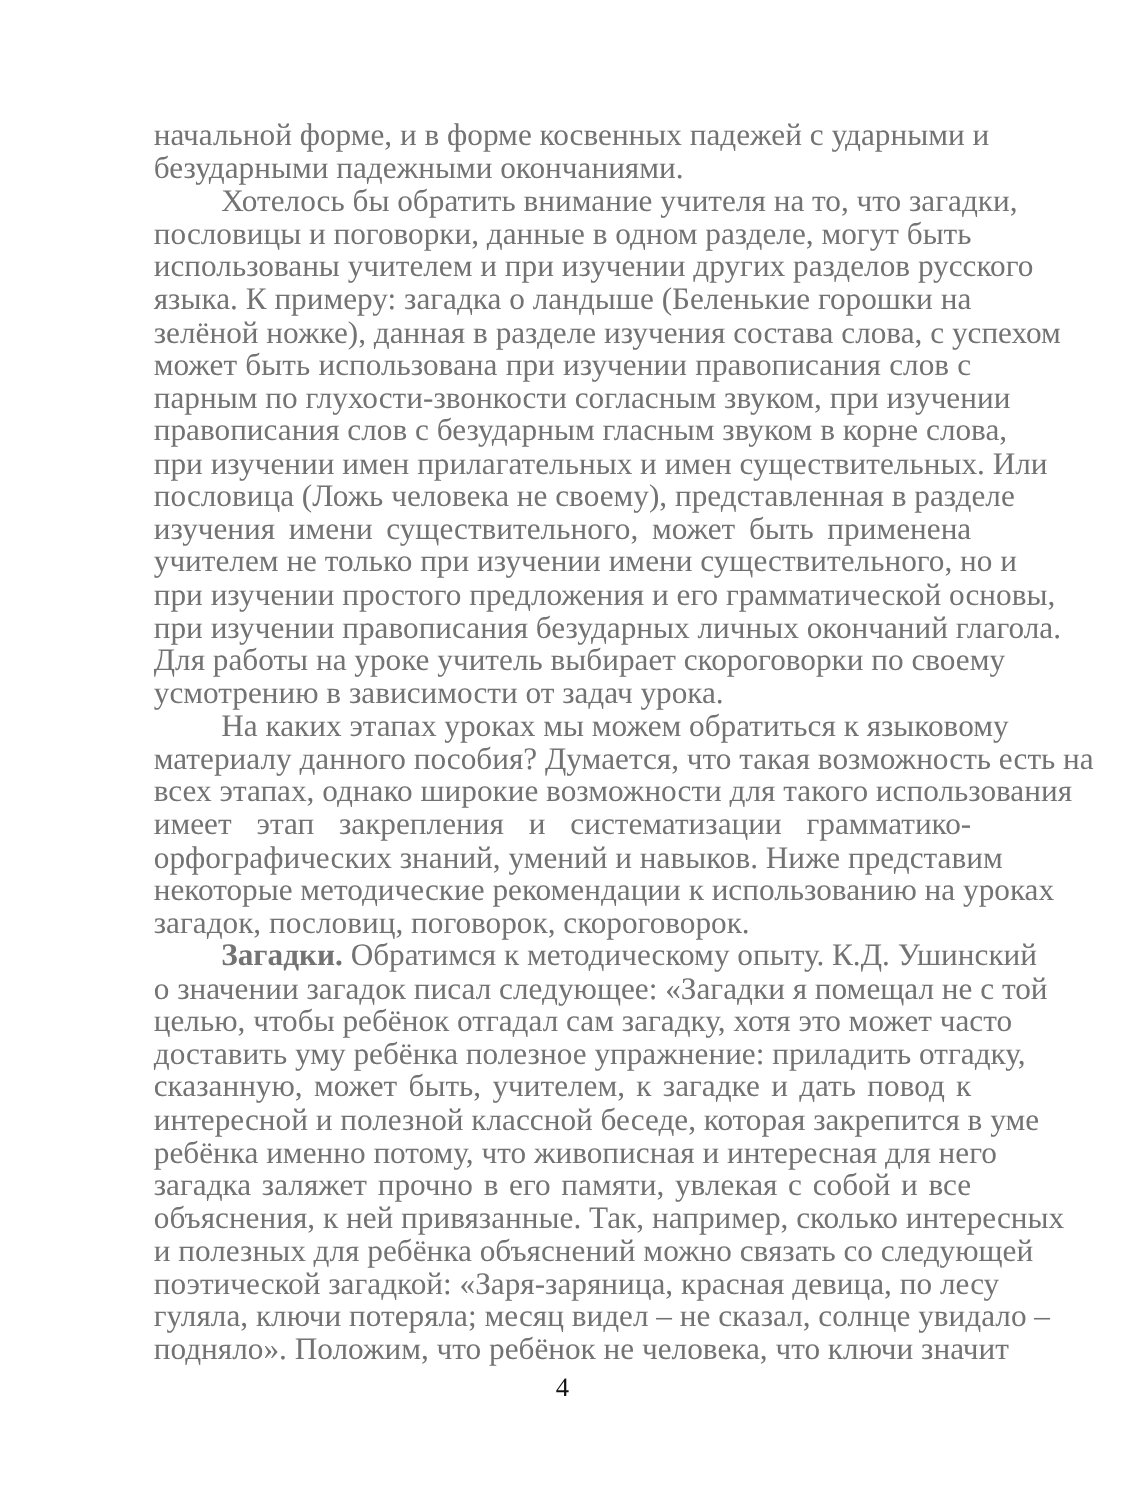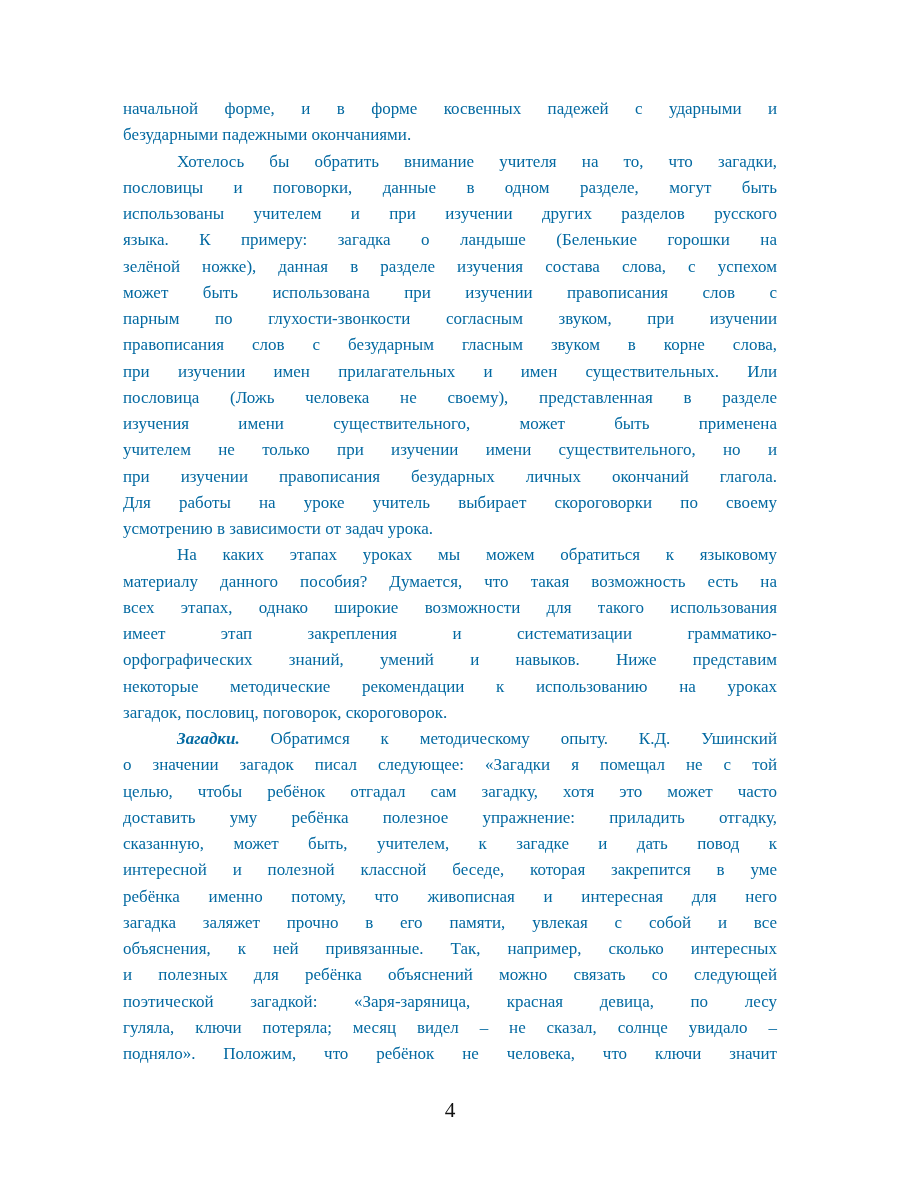--- a/index.html
+++ b/index.html
@@ -1,29 +1,29 @@
 <!DOCTYPE html>
 <html><head>
 <meta charset="utf-8">
 <style>
   html, body { margin: 0; padding: 0; background: #ffffff; }
   body { width: 900px; height: 1200px; position: relative; overflow: hidden; }
   .page {
     position: absolute; left: 123px; top: 96px; width: 654px;
     font-family: "Liberation Serif", "DejaVu Serif", serif;
-    font-size: 17px; color: #0369a1;
+    font-size: 25px; color: #737373;
   }
   .line {
     display: block; height: 26.25px; line-height: 26.25px;
     white-space: nowrap; text-align: justify; text-align-last: justify;
   }
   .line.last { text-align: center; text-align-last: left; }
   .line.indent { padding-left: 54px; }
   .it { }
-  .b { font-weight: bold; font-style: italic; }
+  .b { font-weight: bold; }
   .page-number {
     position: absolute; top: 1098px; left: 0; width: 900px; text-align: center;
     font-family: "Liberation Serif", "DejaVu Serif", serif; font-size: 21.3px; color: #111111;
   }
 </style>
 </head>
 <body>
 
 <div class="page">
 
@@ -38,20 +38,21 @@
     <span class="line"><span>использованы учителем и при изучении других разделов русского</span></span>
     <span class="line"><span>языка. К примеру: загадка о ландыше (</span><span class="it">Беленькие горошки на</span></span>
     <span class="line"><span class="it">зелёной ножке</span><span>), данная в разделе изучения состава слова, с успехом</span></span>
     <span class="line"><span>может быть использована при изучении правописания слов с</span></span>
     <span class="line"><span>парным по глухости-звонкости согласным звуком, при изучении</span></span>
     <span class="line"><span>правописания слов с безударным гласным звуком в корне слова,</span></span>
     <span class="line"><span>при изучении имен прилагательных и имен существительных. Или</span></span>
     <span class="line"><span>пословица (</span><span class="it">Ложь человека не своему</span><span>), представленная в разделе</span></span>
     <span class="line"><span>изучения имени существительного, может быть применена</span></span>
     <span class="line"><span>учителем не только при изучении имени существительного, но и</span></span>
+    <span class="line"><span>при изучении простого предложения и его грамматической основы,</span></span>
     <span class="line"><span>при изучении правописания безударных личных окончаний глагола.</span></span>
     <span class="line"><span>Для работы на уроке учитель выбирает скороговорки по своему</span></span>
     <span class="line last"><span>усмотрению в зависимости от задач урока.</span></span>
   </div>
 
   <div>
     <span class="line indent"><span>На каких этапах уроках мы можем обратиться к языковому</span></span>
     <span class="line"><span>материалу данного пособия? Думается, что такая возможность есть на</span></span>
     <span class="line"><span>всех этапах, однако широкие возможности для такого использования</span></span>
     <span class="line"><span>имеет этап закрепления и систематизации грамматико-</span></span>

